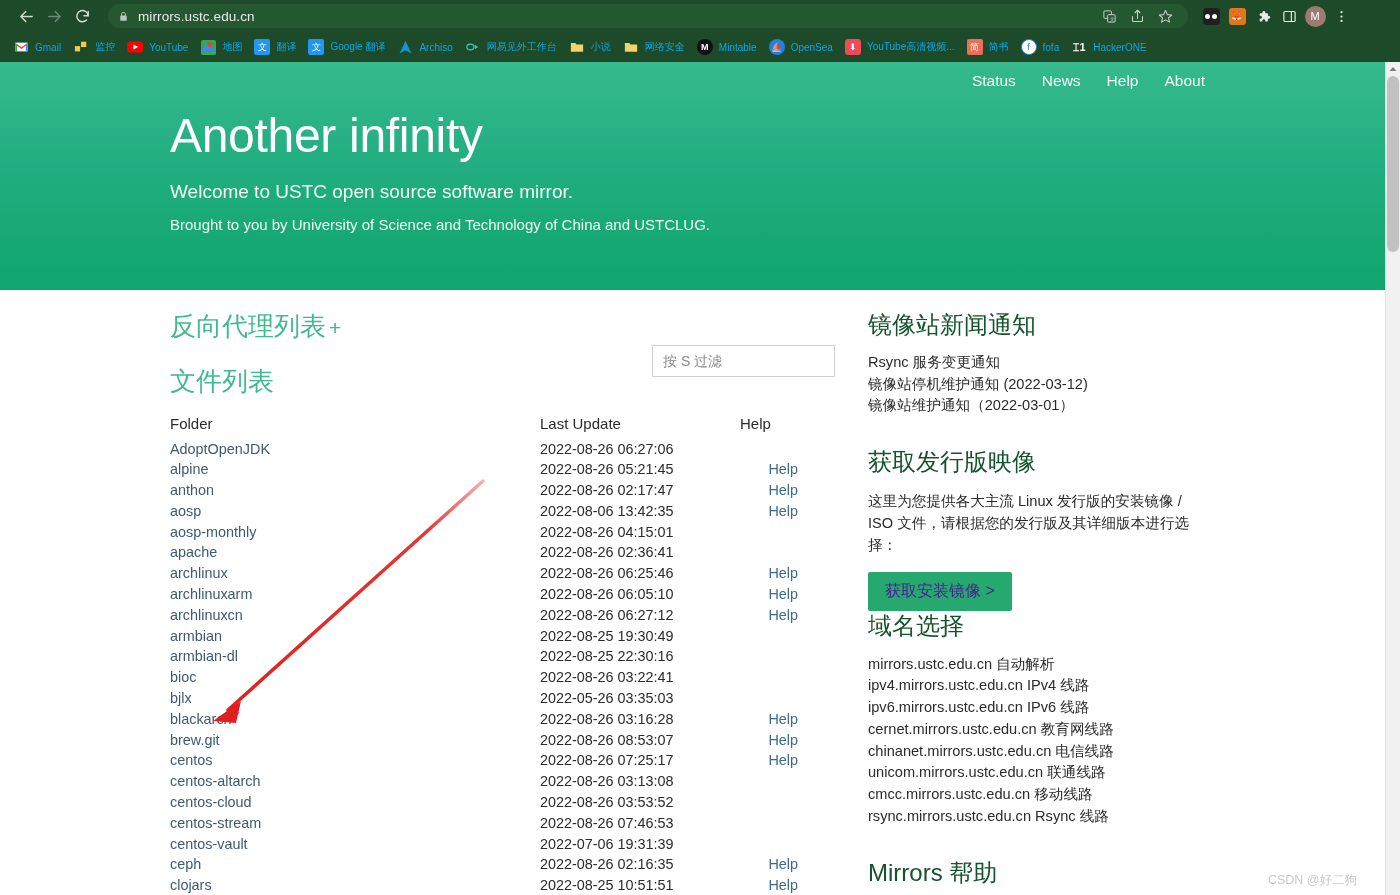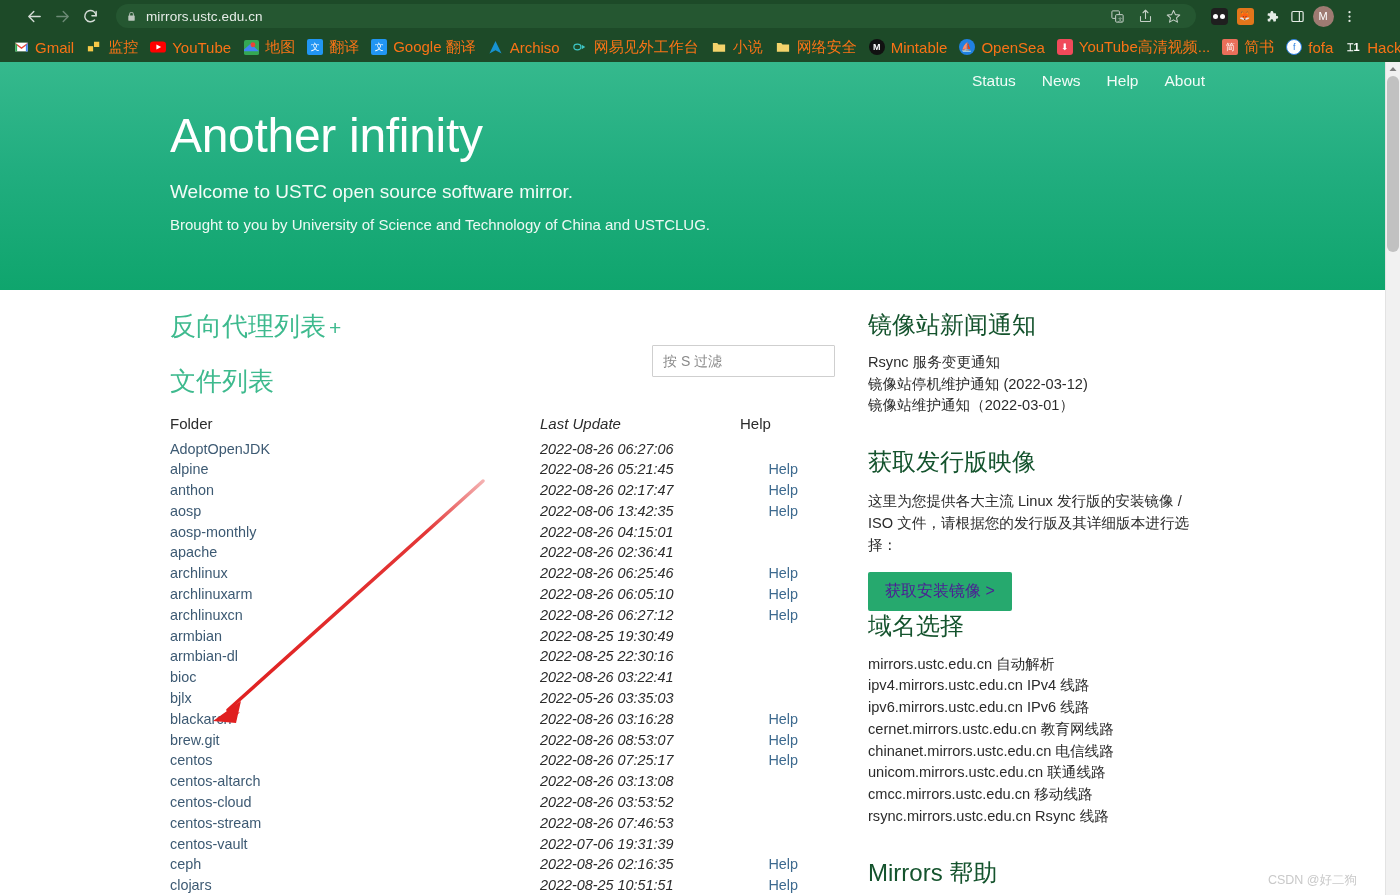--- a/index.html
+++ b/index.html
@@ -13,21 +13,21 @@
   
   #browser-chrome {
     position: absolute; top: 0; left: 0;
     width: 1400px; height: 62px;
     background: #1d4a28;
   }
   #nav-bar {
     position: absolute; top: 0; left: 0;
     width: 1400px; height: 32px;
     display: flex; align-items: center;
-    padding: 0 20px;
+    padding: 0 12px;
   }
   .nav-btn {
     width: 28px; height: 28px;
     display: flex; align-items: center; justify-content: center;
     color: #cfd8d0;
     flex: 0 0 auto;
     border-radius: 50%;
   }
   .nav-btn svg { display:block; }
   #omnibox {
@@ -86,22 +86,22 @@
   }
   .bm-icon {
     width: 16px; height: 16px;
     margin-right: 6px;
     display: flex; align-items: center; justify-content: center;
     flex: 0 0 auto;
     font-size: 10px;
     border-radius: 2px;
   }
   .bm-label {
-    color: #f97316;
-    font-size: 15px;
+    color: #0ea5e9;
+    font-size: 10px;
     white-space: nowrap;
   }
 
   
   #page {
     position: absolute;
     top: 62px; left: 0;
     width: 1385px; height: 833px;
     background: #fff;
     overflow: hidden;
@@ -204,21 +204,21 @@
     color: #2b2b2b;
     font-size: 15px;
     padding: 0 0 9px 0;
   }
   table#file-table td {
     padding: 0 0 4.8px 0;
     color: #2b2b2b;
     white-space: nowrap;
   }
   .col-folder { width: 370px; }
-  .col-update { width: 200px; font-style: italic; }
+  .col-update { width: 200px; }
   .col-help   { width: 70px; text-align: right; padding-right: 12px !important; }
   th.col-help { text-align: right; padding-right: 12px !important; }
   .folder-link { color: #3d5a73; text-decoration: none; }
   .help-link   { color: #3d6a8f; text-decoration: none; }
 
   
   #news-list { margin-top: 12px; }
   #news-list a {
     display: block;
     color: #2b2b2b;

